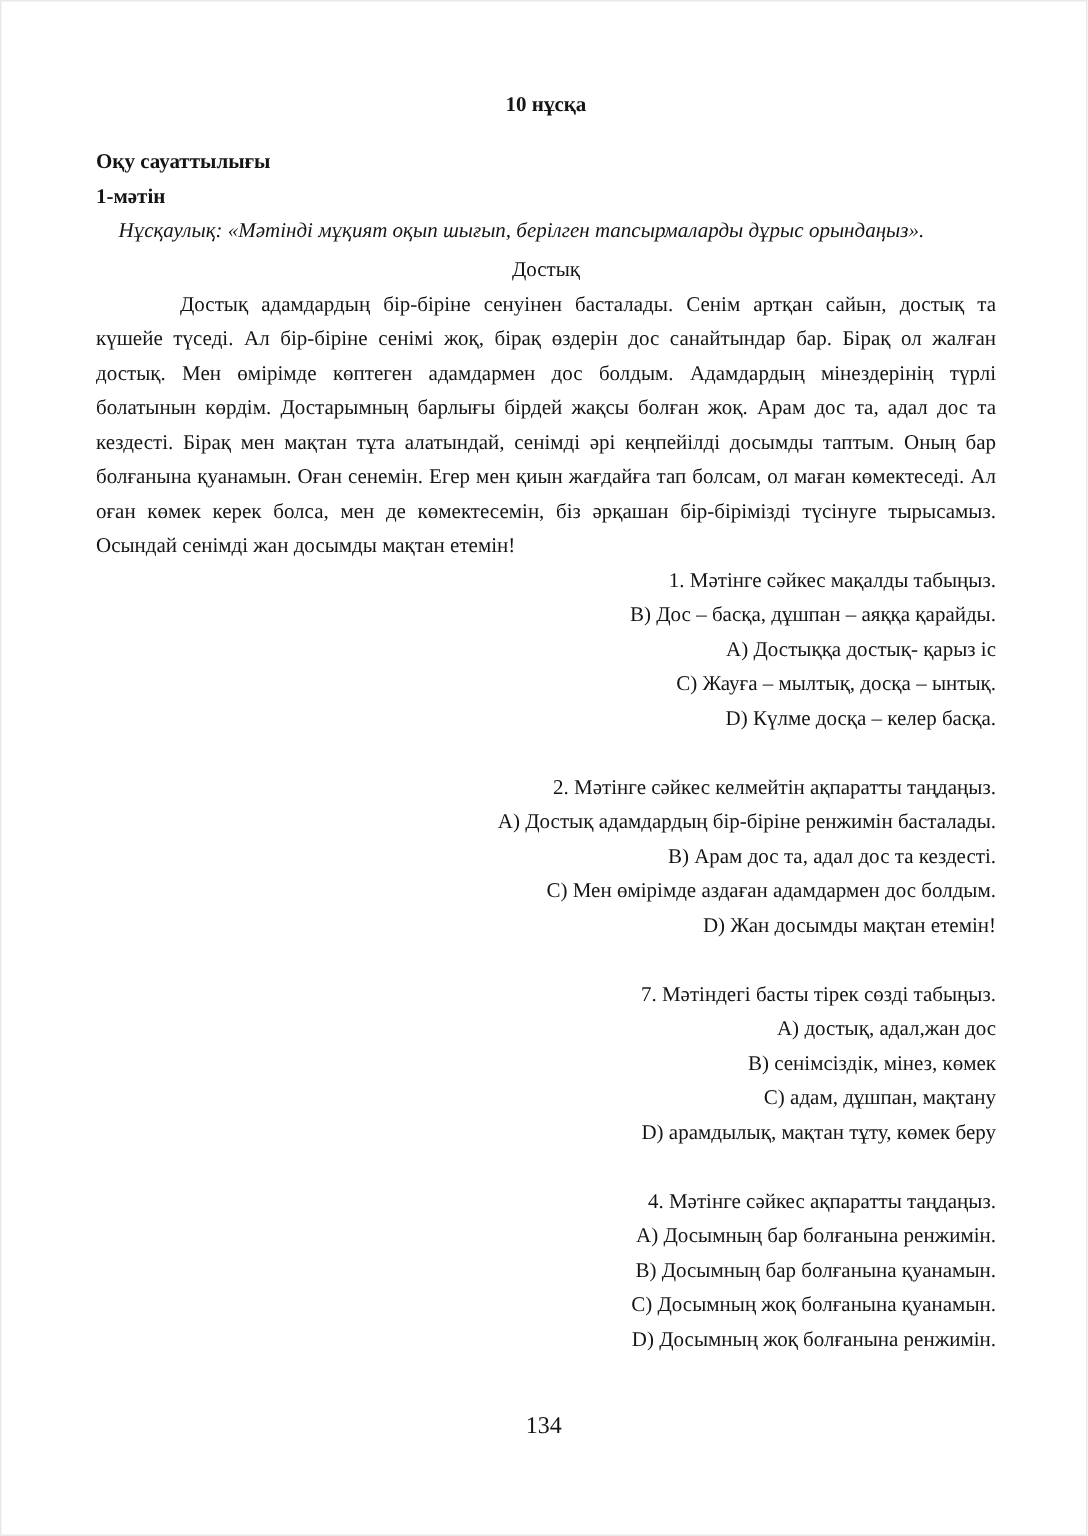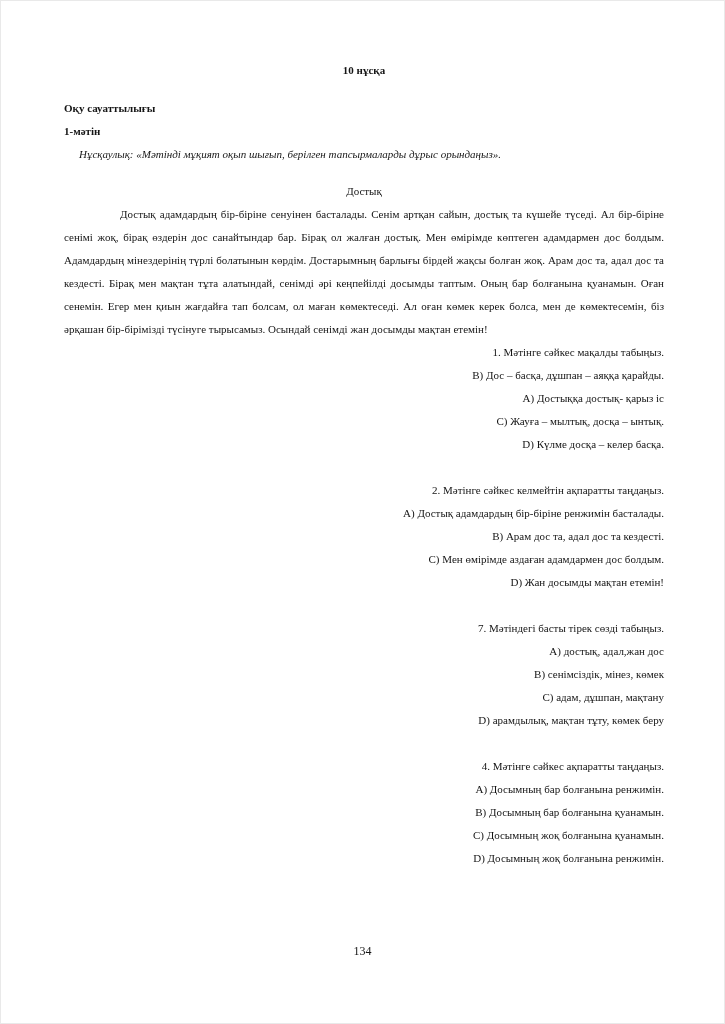--- a/index.html
+++ b/index.html
@@ -15,21 +15,21 @@
     font-family: "Liberation Serif", "DejaVu Serif", serif;
     color: #151515;
     box-sizing: border-box;
     border: 1px solid #e9e9e9;
   }
   .doc {
     position: absolute;
     top: 58px;
     left: 63px;
     width: 600px;
-    font-size: 11px;
+    font-size: 14px;
     line-height: 23px;
   }
   .variant-title {
     text-align: center;
     font-weight: bold;
   }
   .section-title {
     text-align: left;
     font-weight: bold;
     margin-top: 15px;
@@ -41,21 +41,21 @@
     margin: 0;
     font-style: italic;
     text-align: justify;
   }
   .instr-label {
     font-weight: normal;
     margin-left: 15px;
   }
   .reading-title {
     text-align: center;
-    margin-top: 14px;
+    margin-top: 3px;
   }
   .reading-body {
     margin: 0;
     text-align: justify;
     text-indent: 56px;
   }
   .question {
     margin-top: 23px;
     text-align: right;
   }
@@ -64,21 +64,21 @@
   }
   .q-line {
     display: block;
   }
   .page-number {
     position: absolute;
     bottom: 62px;
     left: 0;
     width: 100%;
     text-align: center;
-    font-size: 12px;
+    font-size: 16px;
     line-height: 20px;
   }
 </style>
 </head>
 <body>
 
 <div class="doc">
 
   <div class="variant-title">10 нұсқа</div>
 

